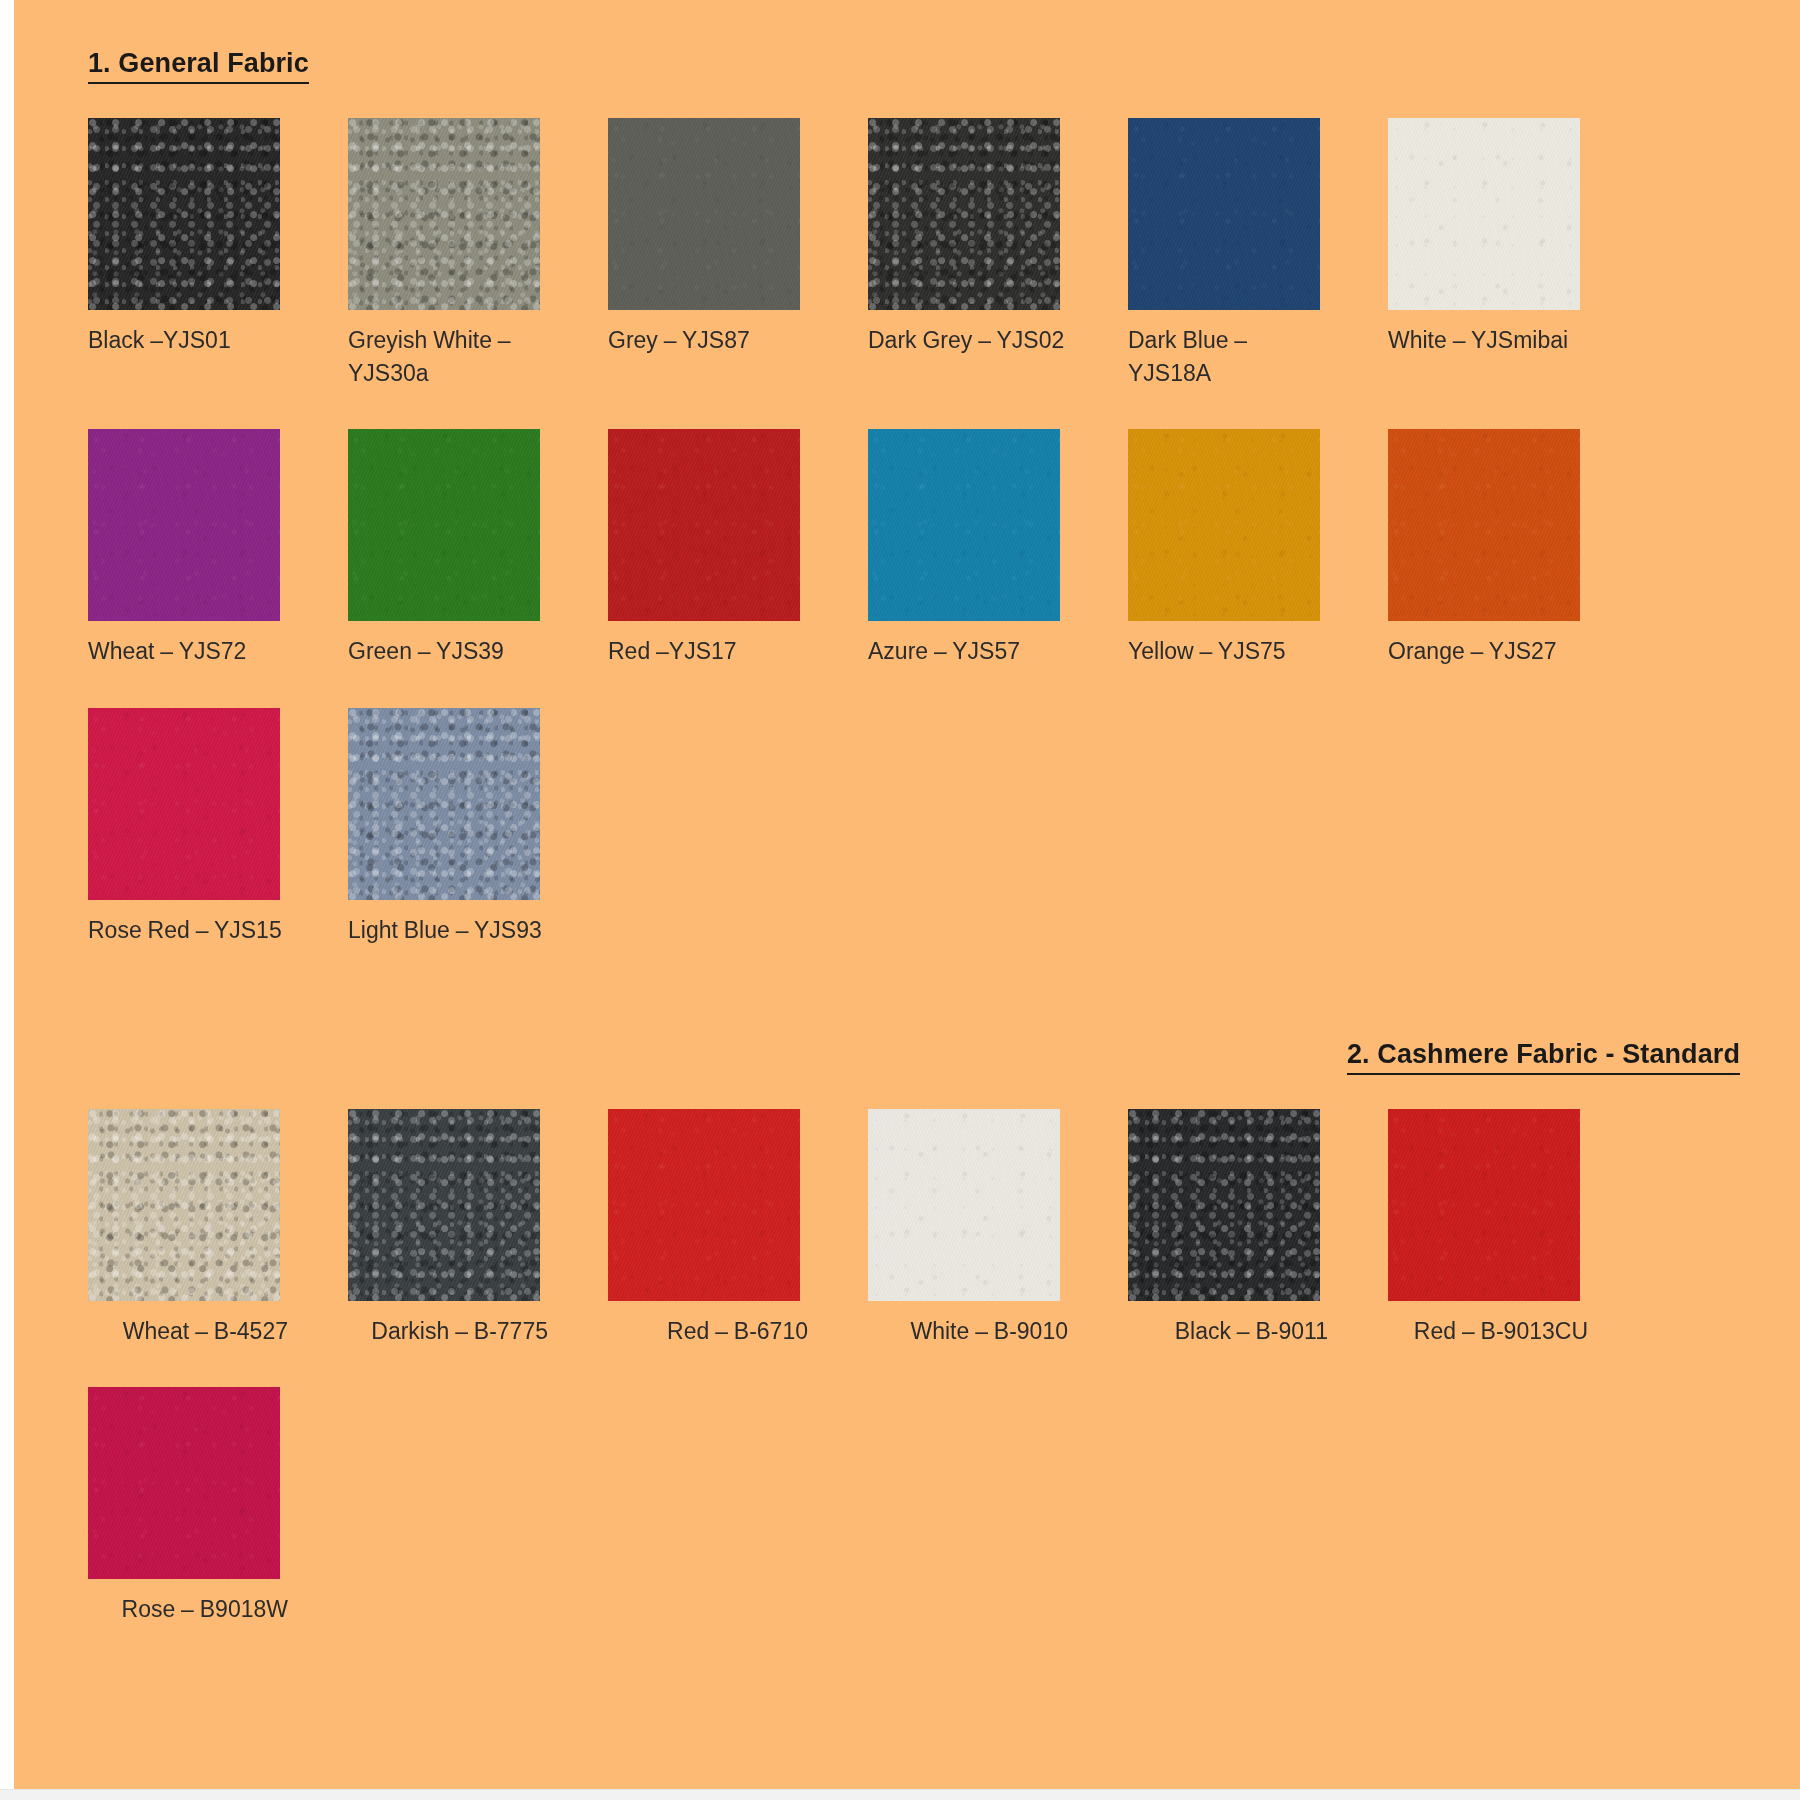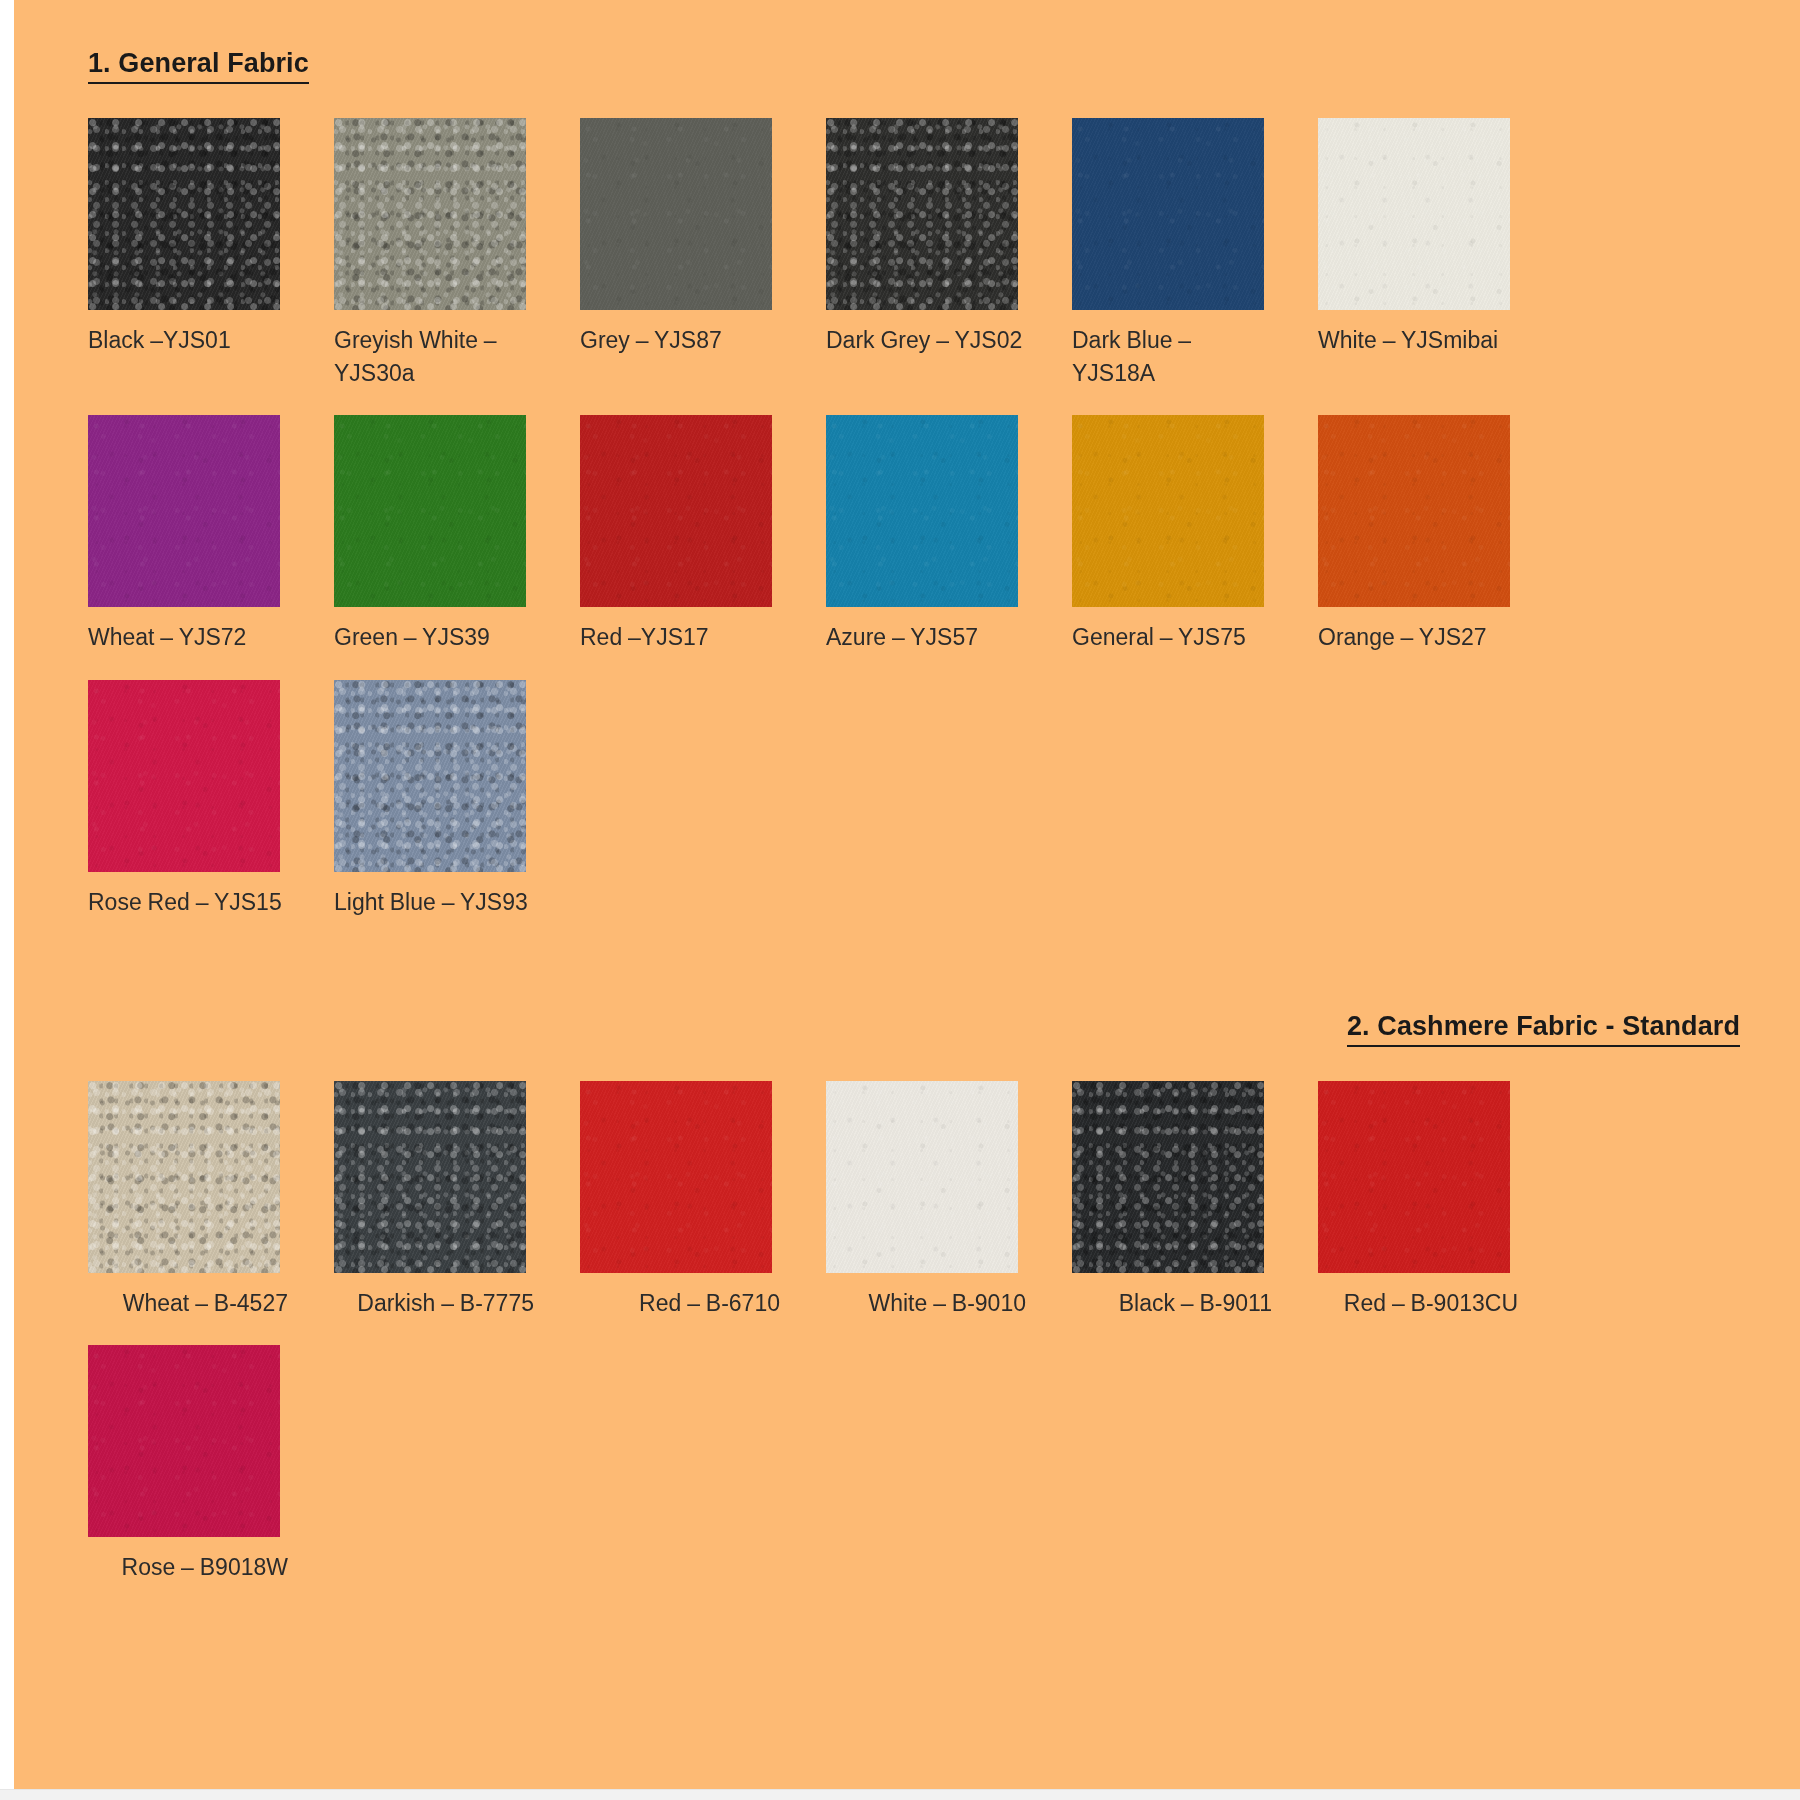--- a/index.html
+++ b/index.html
@@ -60,20 +60,21 @@
     white-space: pre;
   }
 
   
   .swatch-grid {
     display: grid;
     grid-template-columns: repeat(6, 246px);
     column-gap: 0px;
     row-gap: 0px;
     margin-left: 28px;
+    gap: 14px;
   }
   .swatch-cell {
     width: 246px;
     box-sizing: border-box;
     padding-bottom: 26px;
   }
   .swatch-chip {
     width: 192px;
     height: 192px;
     display: block;
@@ -183,21 +184,21 @@
         <div class="swatch-cell">
           <div class="swatch-chip smooth" style="background-color: rgb(184, 29, 29);"></div>
           <div class="swatch-label">Red –YJS17</div>
         </div>
         <div class="swatch-cell">
           <div class="swatch-chip smooth" style="background-color: rgb(21, 129, 171);"></div>
           <div class="swatch-label">Azure – YJS57</div>
         </div>
         <div class="swatch-cell">
           <div class="swatch-chip smooth" style="background-color: rgb(215, 146, 8);"></div>
-          <div class="swatch-label">General – YJS75</div>
+          <div class="swatch-label">Yellow – YJS75</div>
         </div>
         <div class="swatch-cell">
           <div class="swatch-chip smooth" style="background-color: rgb(208, 78, 16);"></div>
           <div class="swatch-label">Orange – YJS27</div>
         </div>
         <div class="swatch-cell">
           <div class="swatch-chip smooth" style="background-color: rgb(207, 24, 72);"></div>
           <div class="swatch-label">Rose Red – YJS15</div>
         </div>
         <div class="swatch-cell">

